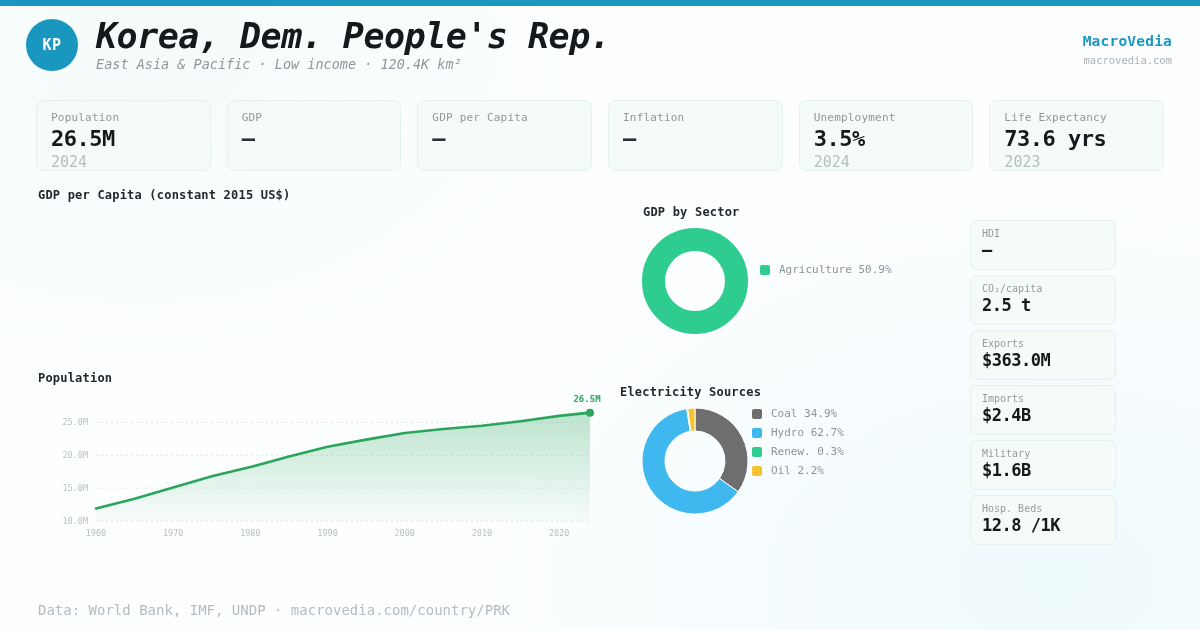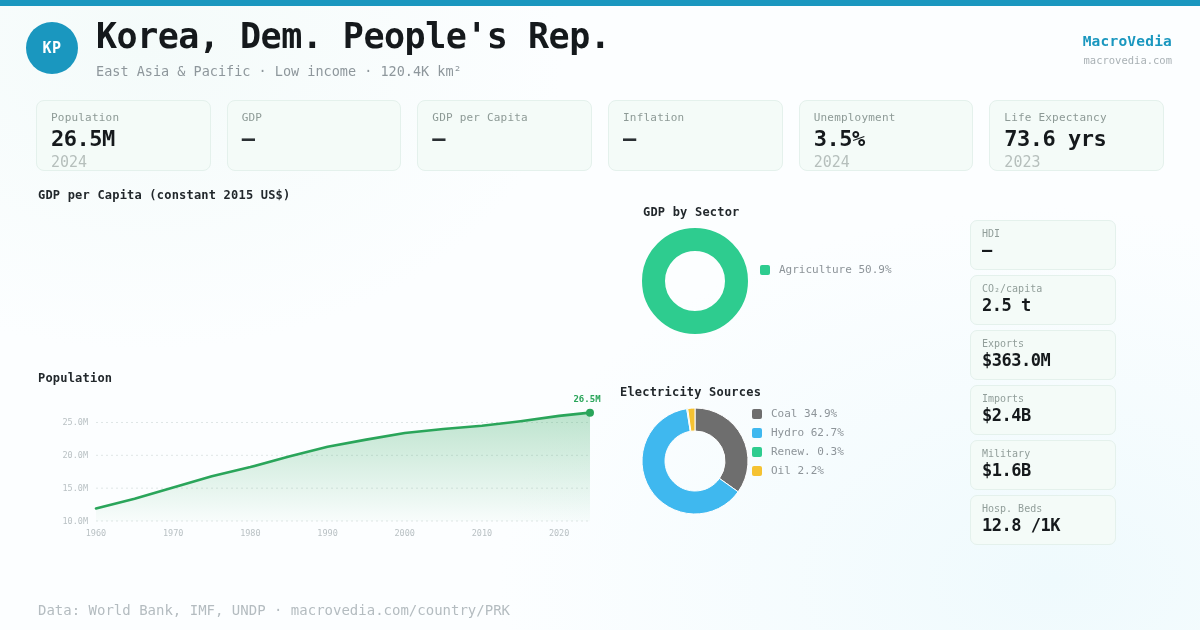--- a/index.html
+++ b/index.html
@@ -25,27 +25,27 @@
 
   
   .header { position: absolute; top: 18px; left: 26px; display: flex; align-items: center; }
   .avatar {
     width: 52px; height: 52px; border-radius: 50%;
     background: #1a97bf; color: #ffffff;
     display: flex; align-items: center; justify-content: center;
     font-size: 15px; font-weight: bold; letter-spacing: .5px;
     flex: none;
   }
-  .titlewrap { margin-left: 18px; }
+  .titlewrap { margin-left: 18px; font-style: italic; }
   .country-title {
     font-size: 35px; font-weight: bold; color: #15191c;
     letter-spacing: -0.5px; line-height: 1.08; white-space: nowrap;
   }
   .country-sub {
-    font-size: 13.5px; color: #8e979c; margin-top: 7px; white-space: nowrap;
+    font-size: 13.5px; color: #8e979c; white-space: nowrap;
   }
   .brand { position: absolute; top: 33px; right: 28px; text-align: right; }
   .brand-name { font-size: 14.5px; font-weight: bold; color: #1a97bf; letter-spacing: .2px; padding-left: 12px; }
   .brand-url { font-size: 10.5px; color: #a9b1b5; margin-top: 5px; }
 
   
   .kpis {
     position: absolute; top: 100px; left: 36px;
     width: 1128px; display: flex; gap: 16px;
   }

